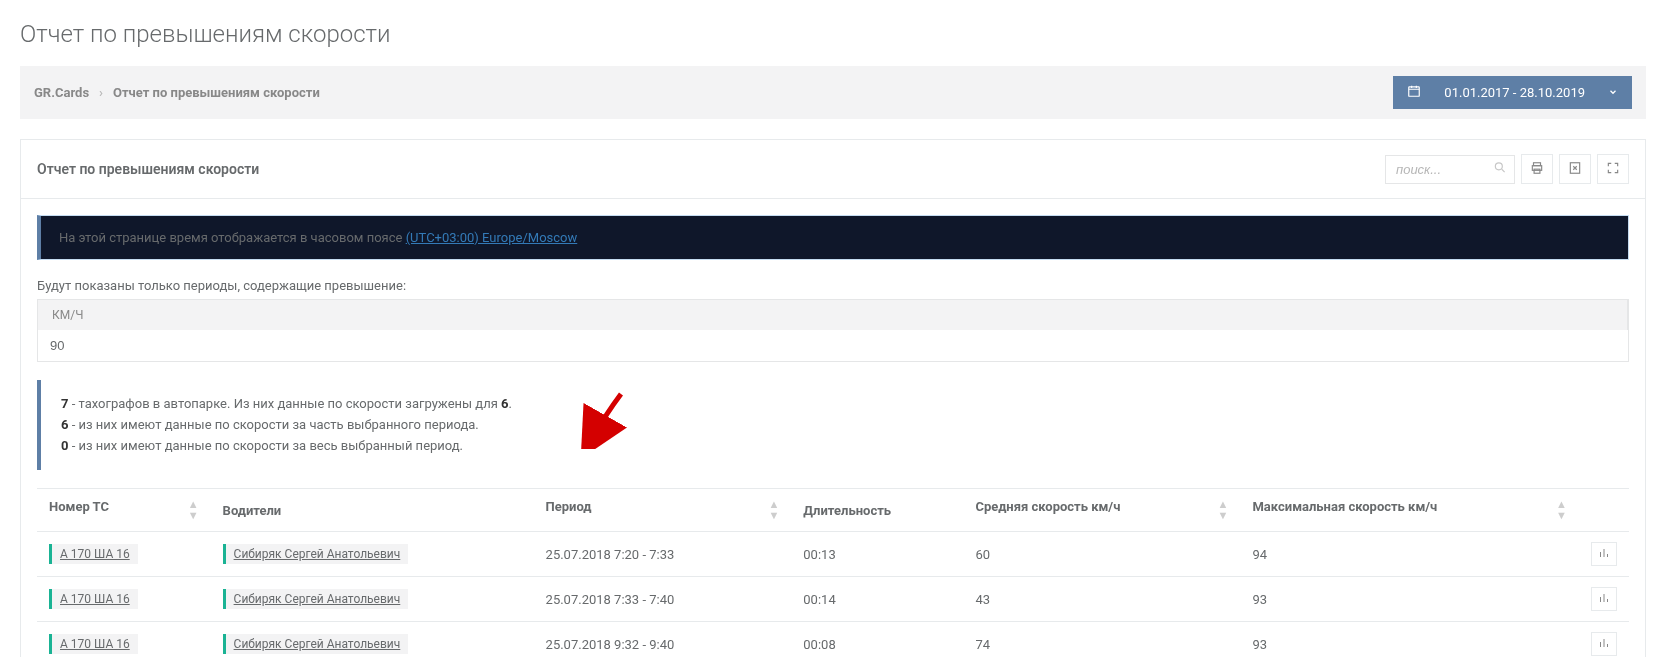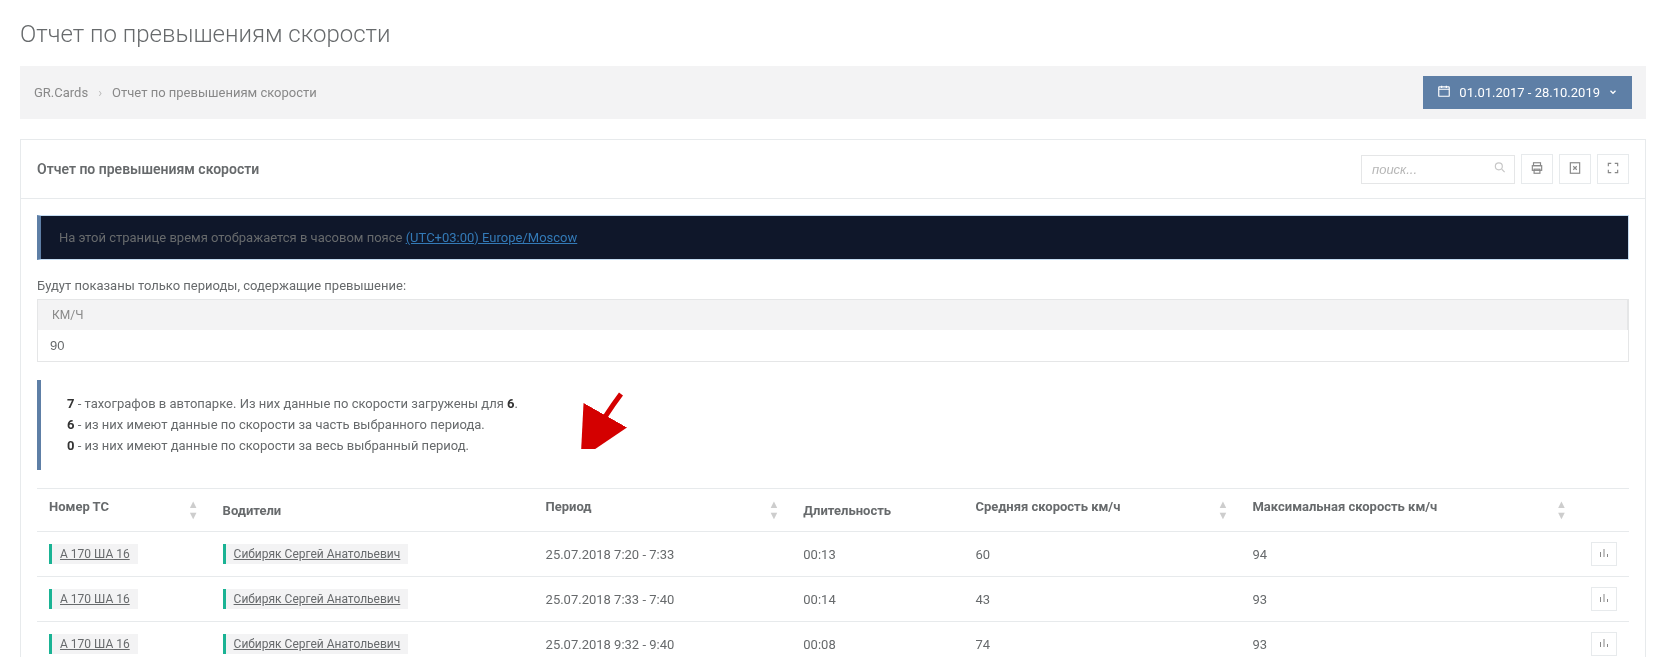--- a/index.html
+++ b/index.html
@@ -24,30 +24,31 @@
     display: flex;
     align-items: center;
     justify-content: space-between;
     font-size: 13px;
   }
   .breadcrumb {
     display: flex;
     align-items: center;
     gap: 10px;
     color: #888;
+    font-weight: bold;
   }
   .breadcrumb a { color: #888; text-decoration: none; }
   .breadcrumb .sep { color: #bbb; }
   .date-range {
     background: #5E7FA6;
     color: #fff;
     padding: 8px 14px;
     display: flex;
     align-items: center;
-    gap: 8px;
+    gap: 23px;
     font-size: 13px;
     cursor: pointer;
   }
   .panel {
     margin: 20px;
     border: 1px solid #e7eaec;
     background: #fff;
   }
   .panel-header {
     padding: 14px 16px;
@@ -66,21 +67,21 @@
     align-items: center;
     gap: 6px;
   }
   .search-wrap {
     position: relative;
   }
   .search-input {
     border: 1px solid #e5e6e7;
     padding: 6px 30px 6px 10px;
     font-size: 13px;
-    width: 154px;
+    width: 130px;
     color: #676a6c;
   }
   .search-input::placeholder { color: #b6b6b6; font-style: italic; }
   .search-icon {
     position: absolute;
     right: 8px;
     top: 50%;
     transform: translateY(-50%);
     color: #c7c7c7;
   }
@@ -128,21 +129,21 @@
     border: none;
     padding: 8px 12px;
     font-size: 13px;
     flex: 1;
     color: #676a6c;
     outline: none;
   }
   .stats-box {
     border-left: 4px solid #5E7FA6;
     background: #fff;
-    padding: 14px 26px;
+    padding: 14px 20px;
     color: #676a6c;
     margin-bottom: 18px;
     line-height: 1.6;
   }
   .stats-box b { color: #333; }
   table.data {
     width: 100%;
     border-collapse: collapse;
   }
   table.data th, table.data td {

